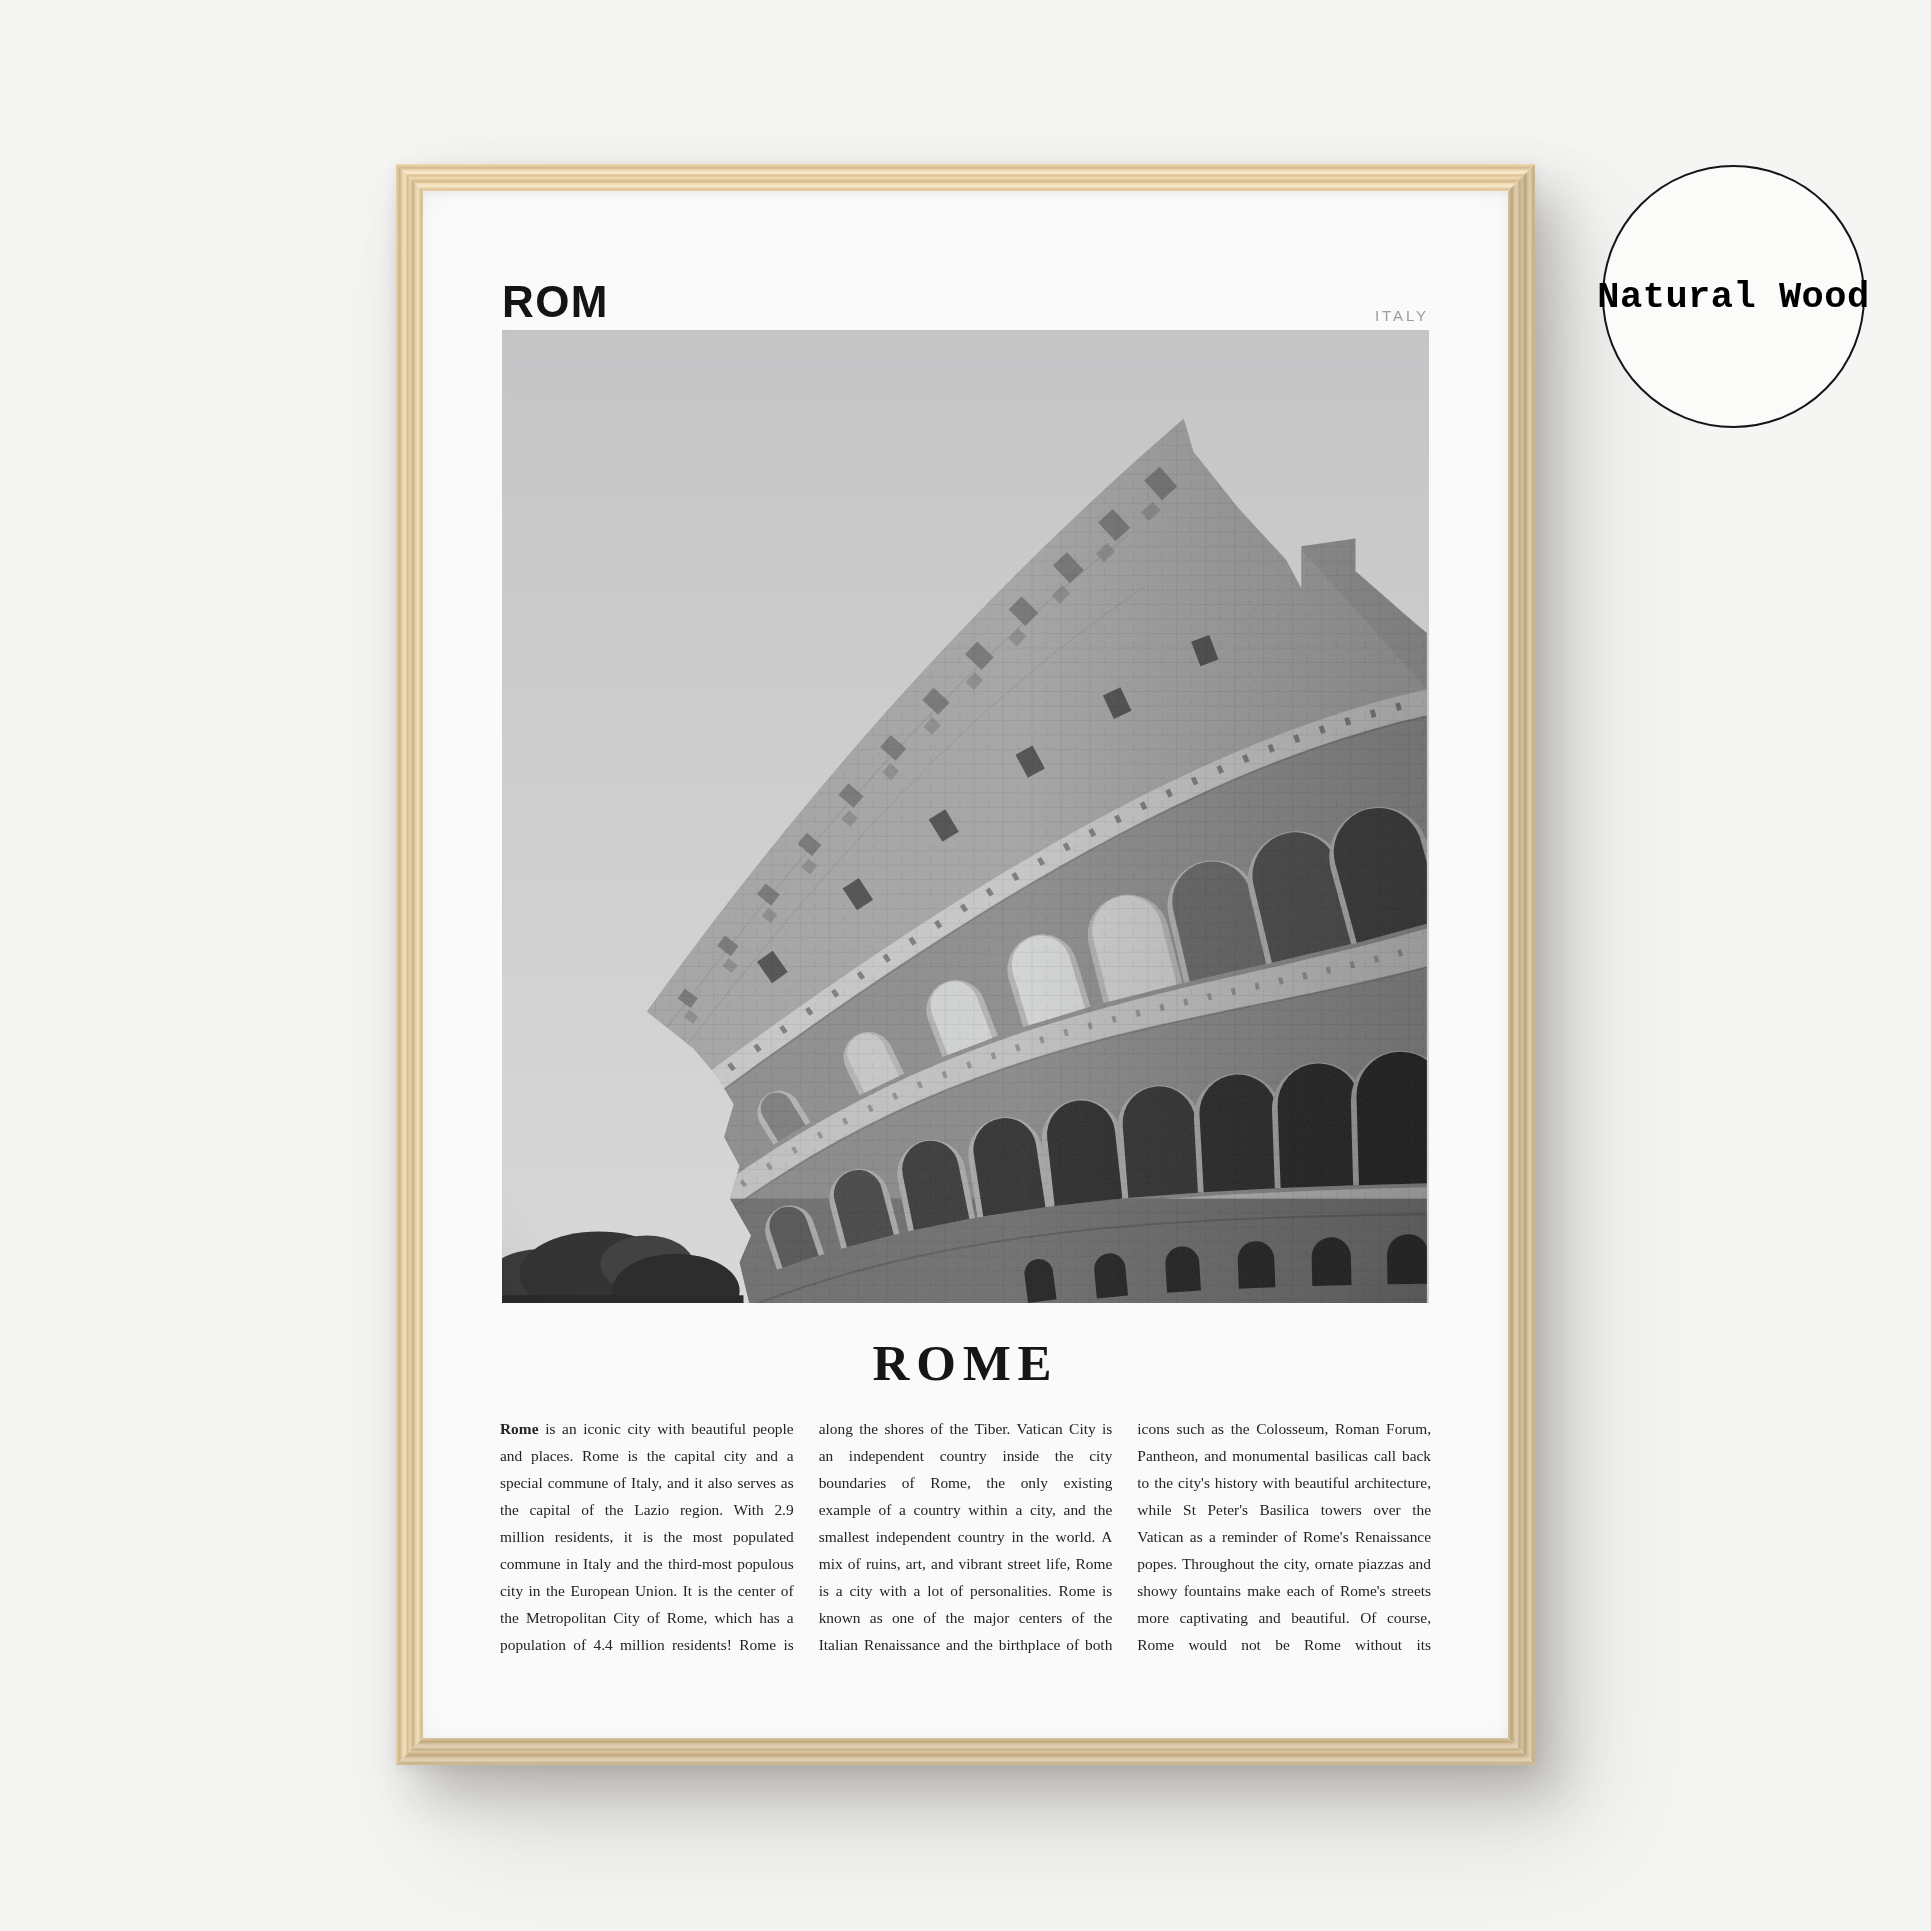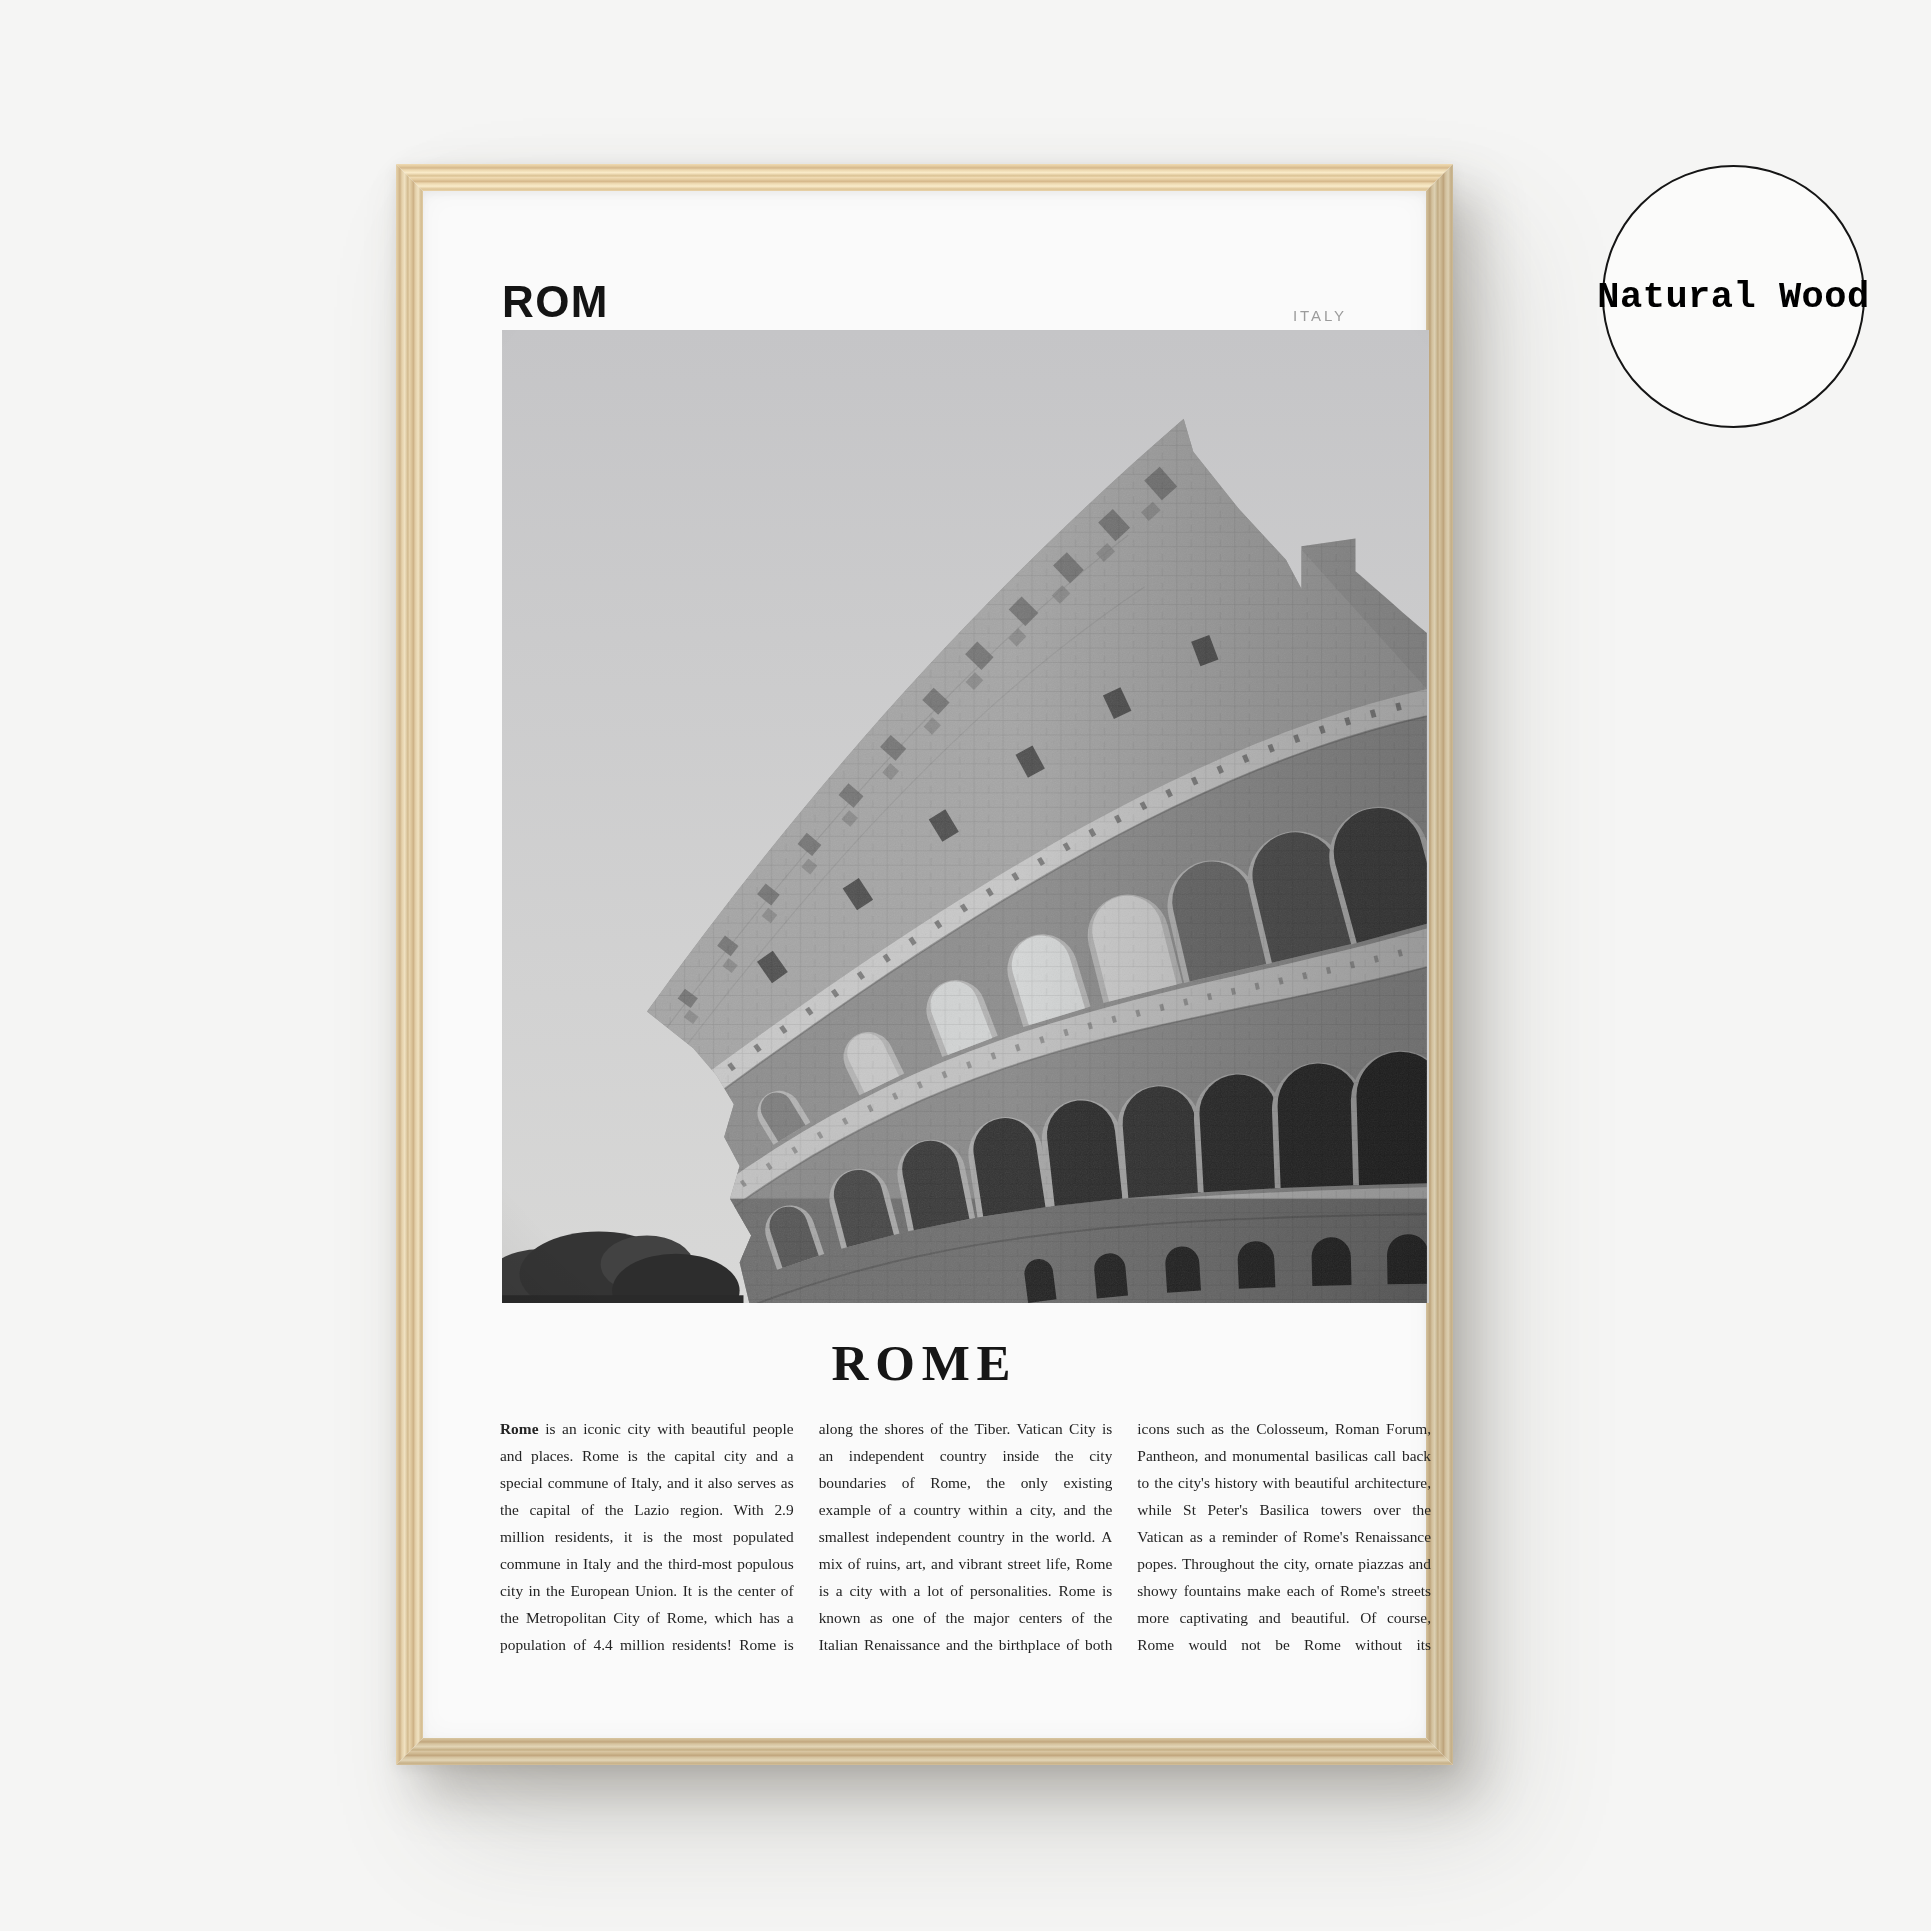--- a/index.html
+++ b/index.html
@@ -3,21 +3,21 @@
 <meta charset="utf-8">
 <style>
   html,body{margin:0;padding:0;}
   body{
     width:1931px;height:1931px;position:relative;overflow:hidden;
     background:#f5f5f4;
     font-family:"Liberation Sans",sans-serif;
   }
   
   .frame{
-    position:absolute;left:396px;top:164px;width:1057px;height:1601px;
+    position:absolute;left:396px;top:164px;width:1139px;height:1601px;
     background:#fafafa;
     box-shadow: 23px 29px 48px rgba(90,85,75,.32), 50px 66px 111px rgba(90,85,75,.16), 0 3.9px 13.5px rgba(0,0,0,.08);
   }
   .bar{position:absolute;}
   .grainH{background:repeating-linear-gradient(180deg,#e6d2ab 0px,#dcc59b 1.9px,#cdb186 3.9px,#e3cfa8 5.8px,#f0e2c2 8.7px,#d4bd92 11.6px,#e0cba3 13.5px);}
   .grainV{background:repeating-linear-gradient(90deg,#e6d2ab 0px,#dcc59b 1.9px,#cdb186 3.9px,#e3cfa8 5.8px,#f0e2c2 8.7px,#d4bd92 11.6px,#e0cba3 13.5px);}
   .bar.top{left:0;top:0;right:0;height:27px;clip-path:polygon(0 0,100% 0,calc(100% - 27px) 100%,27px 100%);filter:brightness(1.04);}
   .bar.bottom{left:0;bottom:0;right:0;height:27px;clip-path:polygon(27px 0,calc(100% - 27px) 0,100% 100%,0 100%);filter:brightness(.94);}
   .bar.left{left:0;top:0;bottom:0;width:27px;clip-path:polygon(0 0,100% 27px,100% calc(100% - 27px),0 100%);filter:brightness(1.0);}
   .bar.right{right:0;top:0;bottom:0;width:27px;clip-path:polygon(0 27px,100% 0,100% 100%,0 calc(100% - 27px));filter:brightness(.92);}

